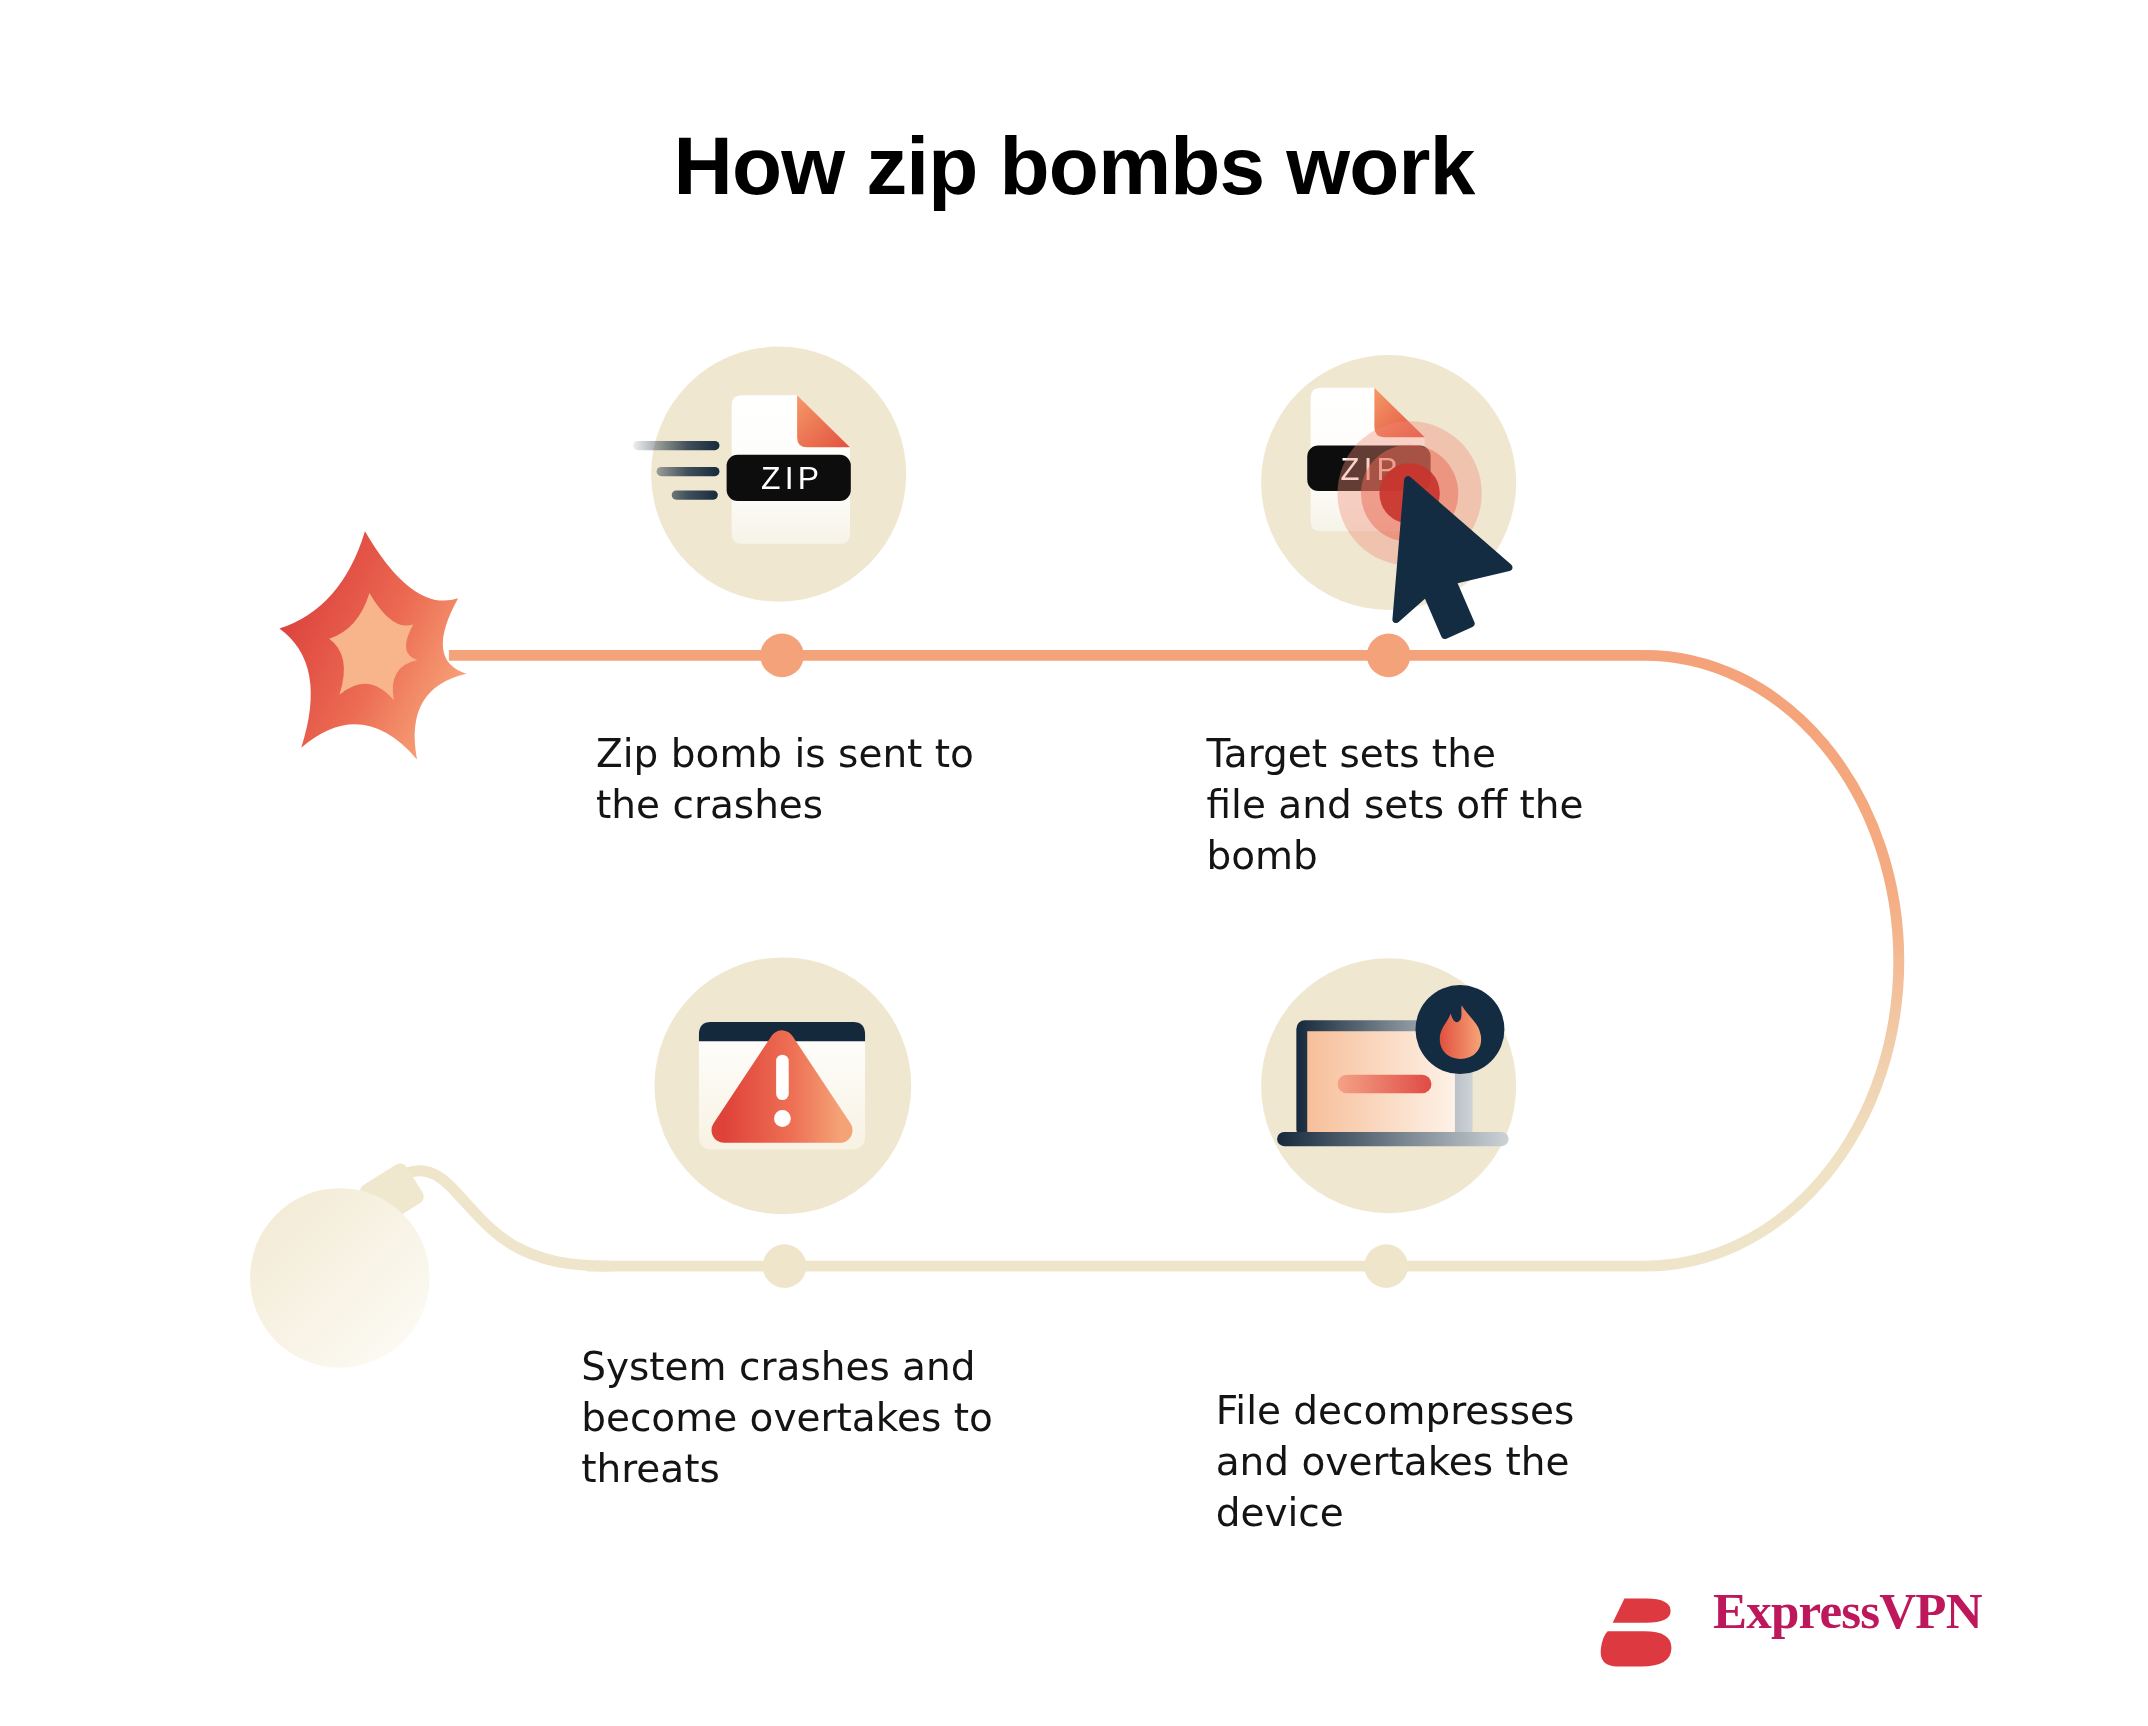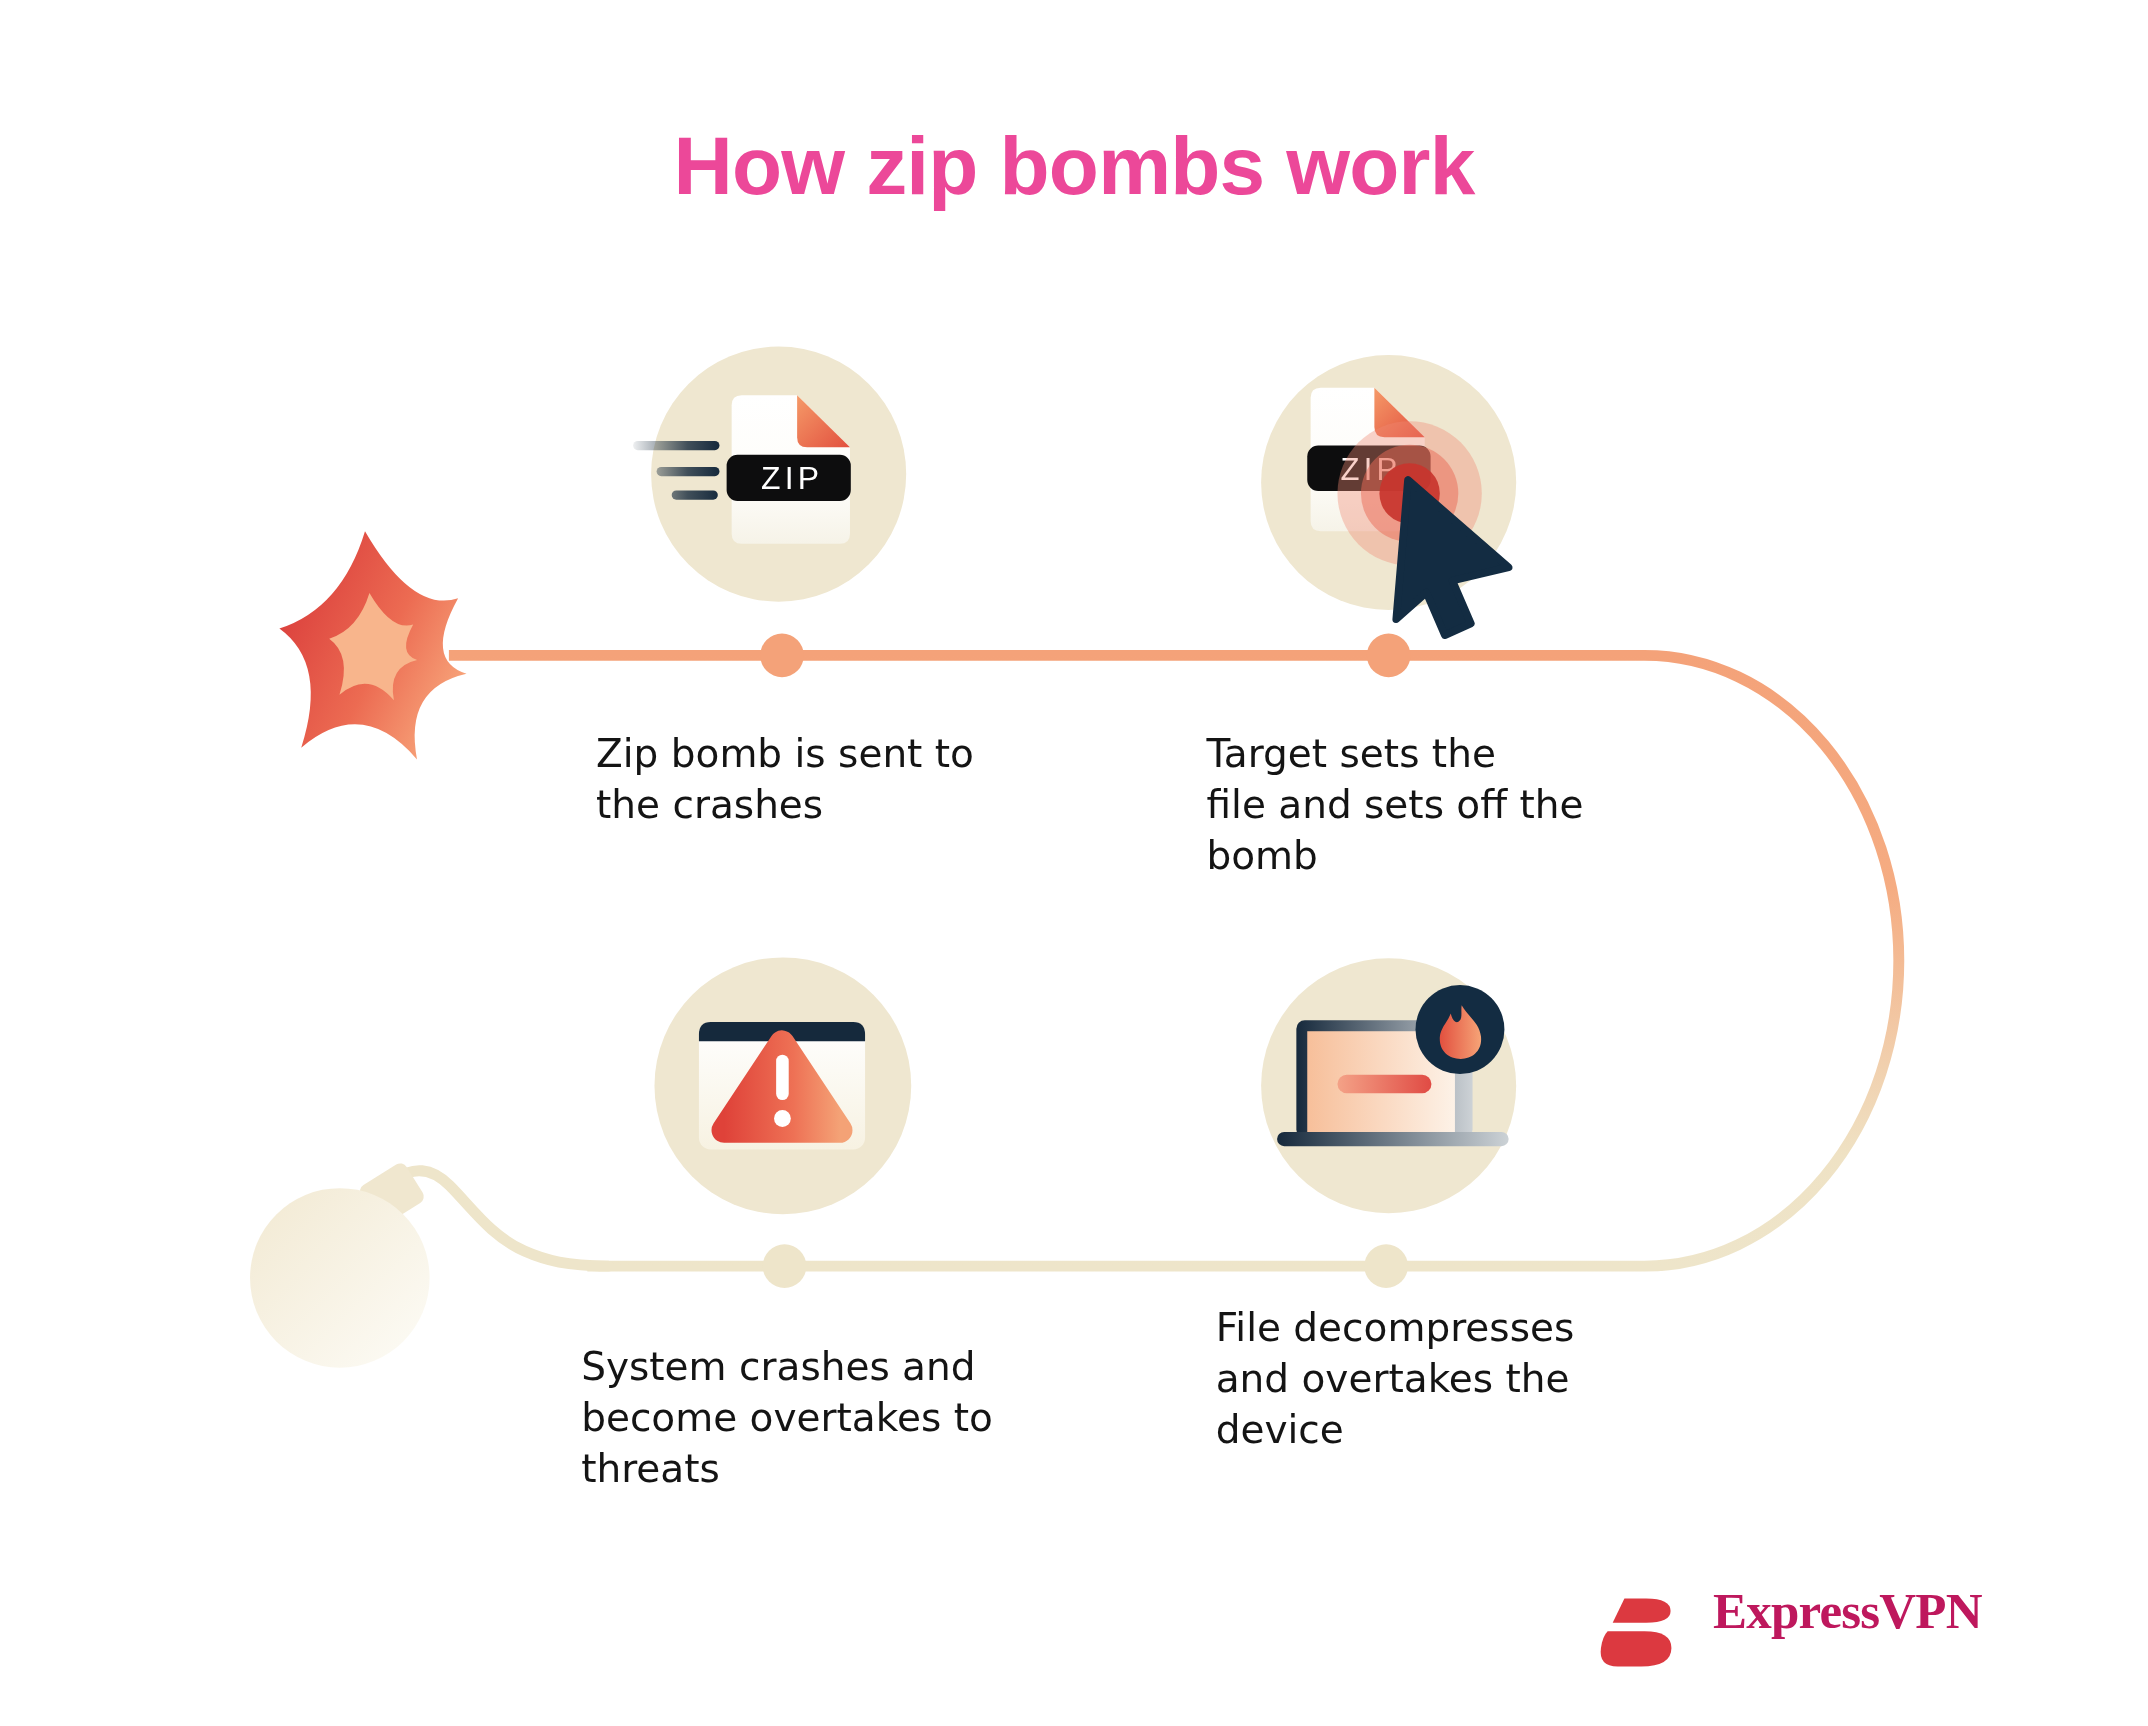--- a/index.html
+++ b/index.html
@@ -4,31 +4,31 @@
 <style>
   html,body{margin:0;padding:0;background:#ffffff;}
   .canvas{
     position:relative;width:2148px;height:1726px;background:#ffffff;
     overflow:hidden;font-family:"Liberation Sans",sans-serif;
   }
   .art{position:absolute;left:0;top:0;}
   .title{
     position:absolute;left:1074px;top:119px;transform:translateX(-50%);
     margin:0;font-family:"Liberation Sans",sans-serif;font-weight:700;
-    font-size:82px;letter-spacing:-0.8px;color:#ec4899;white-space:nowrap;
+    font-size:82px;letter-spacing:-0.8px;color:#000000;white-space:nowrap;
   }
   .caption{
     position:absolute;transform:translateX(-50%);
     font-family:"DejaVu Sans",sans-serif;font-weight:500;font-size:39px;
     line-height:51px;color:#141414;white-space:nowrap;
   }
   .cap-1{left:785px;top:728px;}
   .cap-2{left:1395px;top:728px;}
   .cap-3{left:787px;top:1341px;}
-  .cap-4{left:1395px;top:1302px;}
+  .cap-4{left:1395px;top:1385px;}
   .brand-text{
     position:absolute;left:1713px;top:1586px;
     font-family:"Liberation Serif",serif;font-weight:700;font-size:51px;
     letter-spacing:-0.8px;color:#be185d;white-space:nowrap;line-height:1;
   }
   .zip-text{
     font-family:"Liberation Sans",sans-serif;font-weight:400;
     letter-spacing:5px;
   }
 </style>

